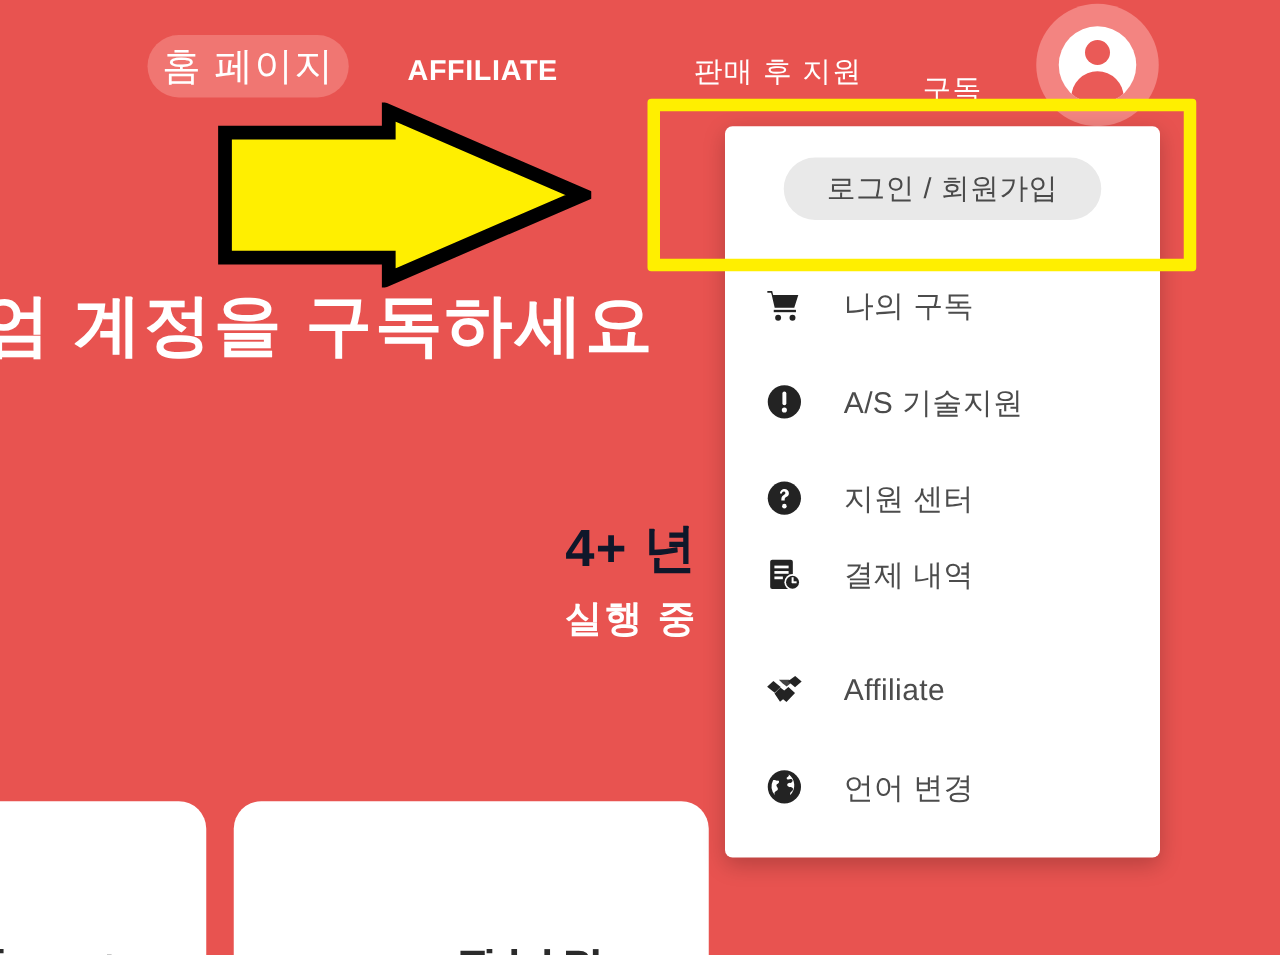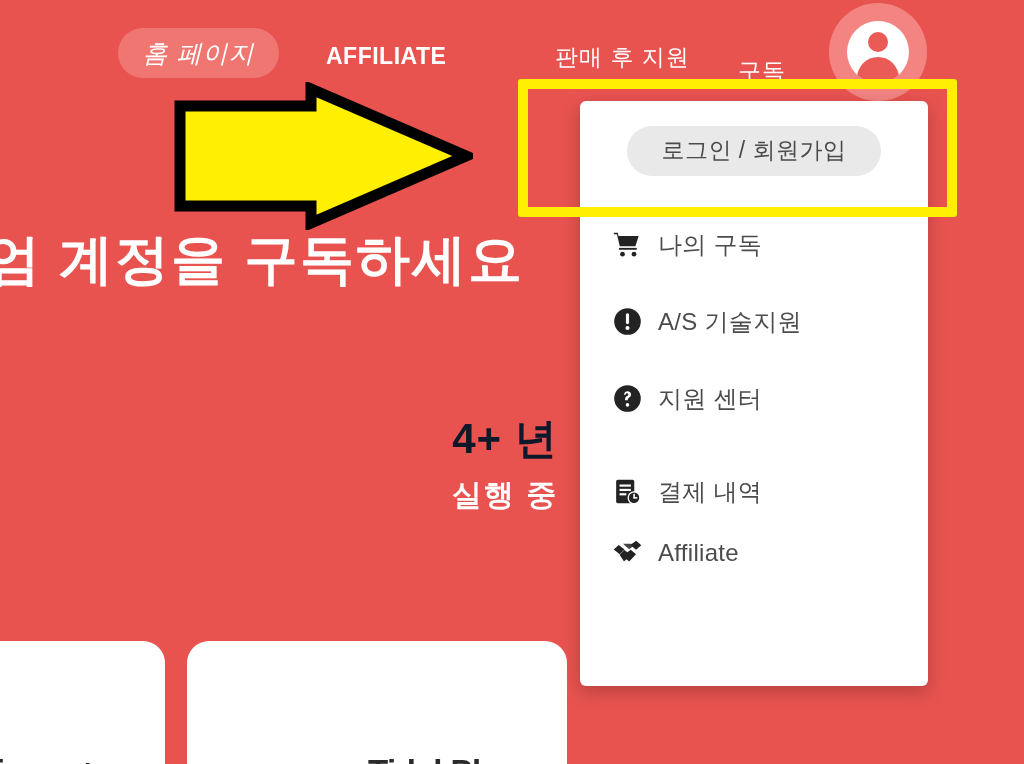--- a/index.html
+++ b/index.html
@@ -35,24 +35,23 @@
     width: 161px;
     height: 50px;
     border-radius: 26px;
     background: #f07672;
     display: flex;
     align-items: center;
     justify-content: center;
   }
   .nav-pill .nav-text {
     color: #ffffff;
-    font-size: 25px;
+    font-size: 31px;
     letter-spacing: 1px;
     font-weight: 400;
-    font-style: italic;
   }
 
   .nav-link {
     position: absolute;
     color: #ffffff;
     font-size: 23px;
     white-space: nowrap;
     letter-spacing: 1px;
   }
   .nav-link.affiliate {
@@ -210,20 +209,21 @@
     white-space: nowrap;
   }
 
   .menu-item {
     position: absolute;
     left: 0;
     width: 348px;
     height: 77px;
     display: flex;
     align-items: center;
+    gap: 17px;
   }
   .menu-item .menu-icon {
     width: 38px;
     margin-left: 28px;
     display: flex;
     align-items: center;
     justify-content: center;
     flex: none;
   }
   .menu-item .menu-icon svg { display: block; }
@@ -338,21 +338,21 @@
       <span class="menu-icon">
         <svg width="29" height="29" viewBox="0 0 24 24">
           <circle cx="12" cy="12" r="11" fill="#232323"></circle>
           <rect x="10.7" y="5.2" width="2.6" height="9" rx="1.3" fill="#ffffff"></rect>
           <circle cx="12" cy="17.4" r="1.7" fill="#ffffff"></circle>
         </svg>
       </span>
       <span class="menu-label">A/S 기술지원</span>
     </div>
 
-    <div class="menu-item" style="top:352px">
+    <div class="menu-item" style="top:320px">
       <span class="menu-icon">
         <svg width="29" height="29" viewBox="0 0 24 24">
           <rect x="2.6" y="2.3" width="15" height="19.4" rx="1.4" fill="#232323"></rect>
           <rect x="5.4" y="6.2" width="9.4" height="1.8" fill="#ffffff"></rect>
           <rect x="5.4" y="9.8" width="9.4" height="1.8" fill="#ffffff"></rect>
           <rect x="5.4" y="13.4" width="5.6" height="1.8" fill="#ffffff"></rect>
           <circle cx="17.4" cy="17.2" r="5.4" fill="#ffffff"></circle>
           <circle cx="17.4" cy="17.2" r="4.3" fill="#232323"></circle>
           <rect x="16.8" y="13.9" width="1.3" height="3.8" fill="#ffffff"></rect>
           <rect x="17" y="16.6" width="3.1" height="1.3" fill="#ffffff"></rect>
@@ -366,20 +366,30 @@
         <svg width="31" height="31" viewBox="0 0 24 24" fill="#232323">
           <path d="M1.3 9.6 5.2 6.1l4.5 3.6-3.7 3.6z"></path>
           <path d="M14.2 6.2 18.6 9.9l4.1-3.6-4-3.4z"></path>
           <path d="M5.9 13.8 9.5 10l2.4 1.9 2.6-2.1 4.1 3.6-5.3 5.6-2.1-1.7-1.9 1.6z"></path>
           <path d="M8.6 5.3h6.3l1.6 1.6-3.1 2.5-2.6-2z" opacity="0.85"></path>
         </svg>
       </span>
       <span class="menu-label">Affiliate</span>
     </div>
 
+    <div class="menu-item" style="top:490px">
+      <span class="menu-icon">
+        <svg width="29" height="29" viewBox="0 0 24 24">
+          <circle cx="12" cy="12" r="11" fill="#232323"></circle>
+          <path d="M4.5 7.6c1.3-.4 2.1.6 2.9.3.9-.3 1.4.6.9 1.4-.5.8-1.6.7-1.6 1.7 0 1 1.2 1.5 1 2.6-.2 1.1-1.6 1-2.1 2-.3.6-.1 1.4.3 2.1A9.1 9.1 0 0 1 4.5 7.6z" fill="#ffffff"></path>
+          <path d="M14.8 3.6c.6.8-.2 1.6-.9 2-.7.4-.4 1.4.4 1.5.9.1 1.8-.6 2.6-.2.9.4.6 1.7-.2 2.2-.9.5-2.2.2-2.7 1-.5.9.4 1.8 1.3 2 .9.2 2 .1 2.4.9.3.7-.3 1.5-1 2-.8.5-1.1 1.5-.8 2.4a9.1 9.1 0 0 0-1.1-13.8z" fill="#ffffff"></path>
+        </svg>
+      </span>
+      <span class="menu-label">언어 변경</span>
+    </div>
   </div>
 
   <div id="highlight-box"></div>
 
   <svg id="pointer-arrow" viewBox="0 0 300 148">
     <polygon points="7,24 138,24 138,7 293,74 138,141 138,124 7,124" fill="#ffef00" stroke="#000000" stroke-width="11" stroke-linejoin="miter"></polygon>
   </svg>
 
 </div>
 

